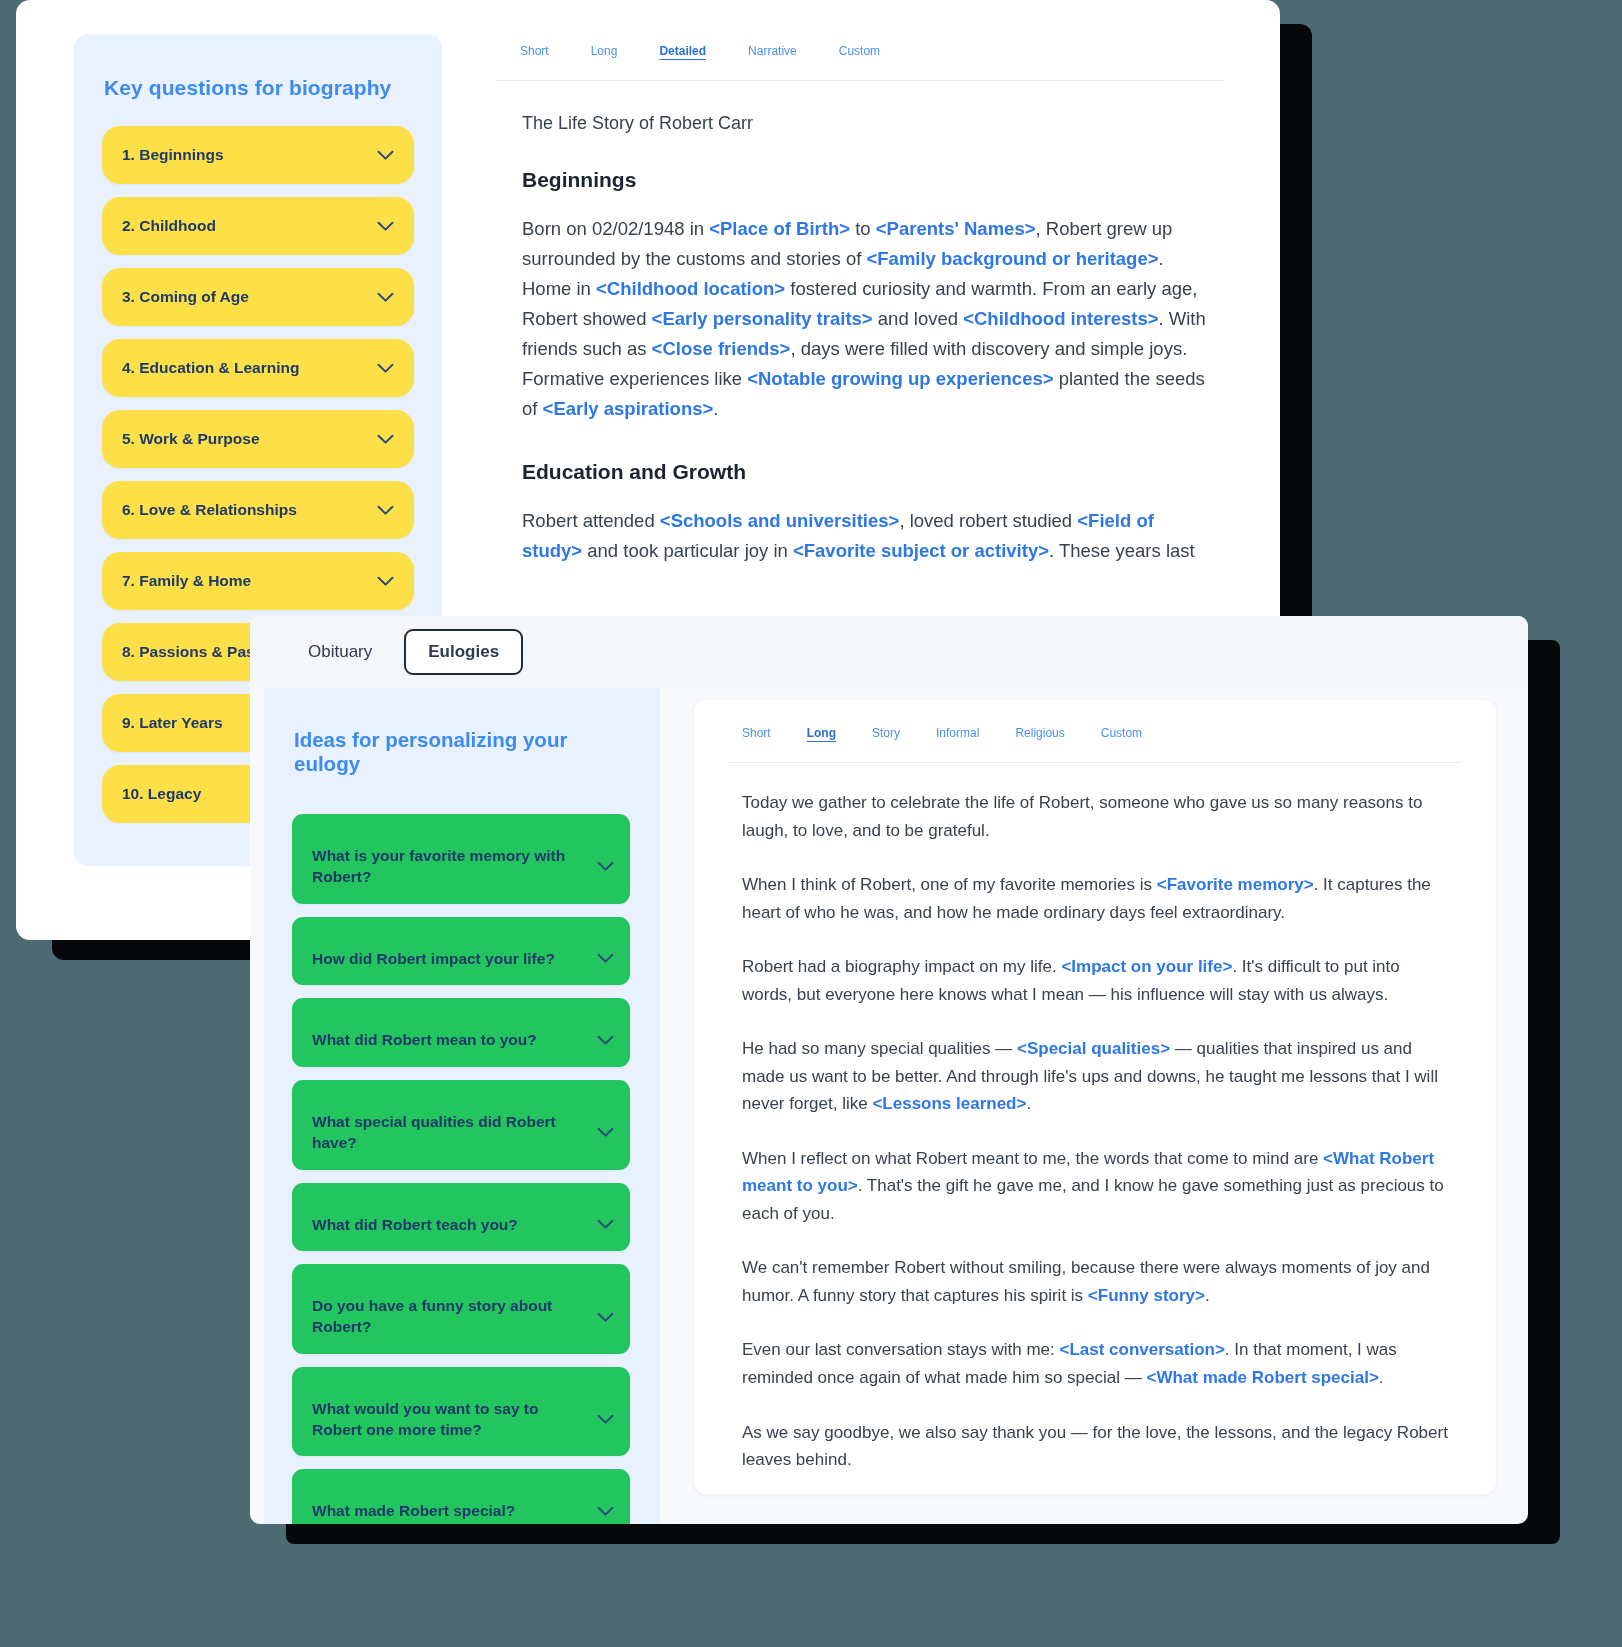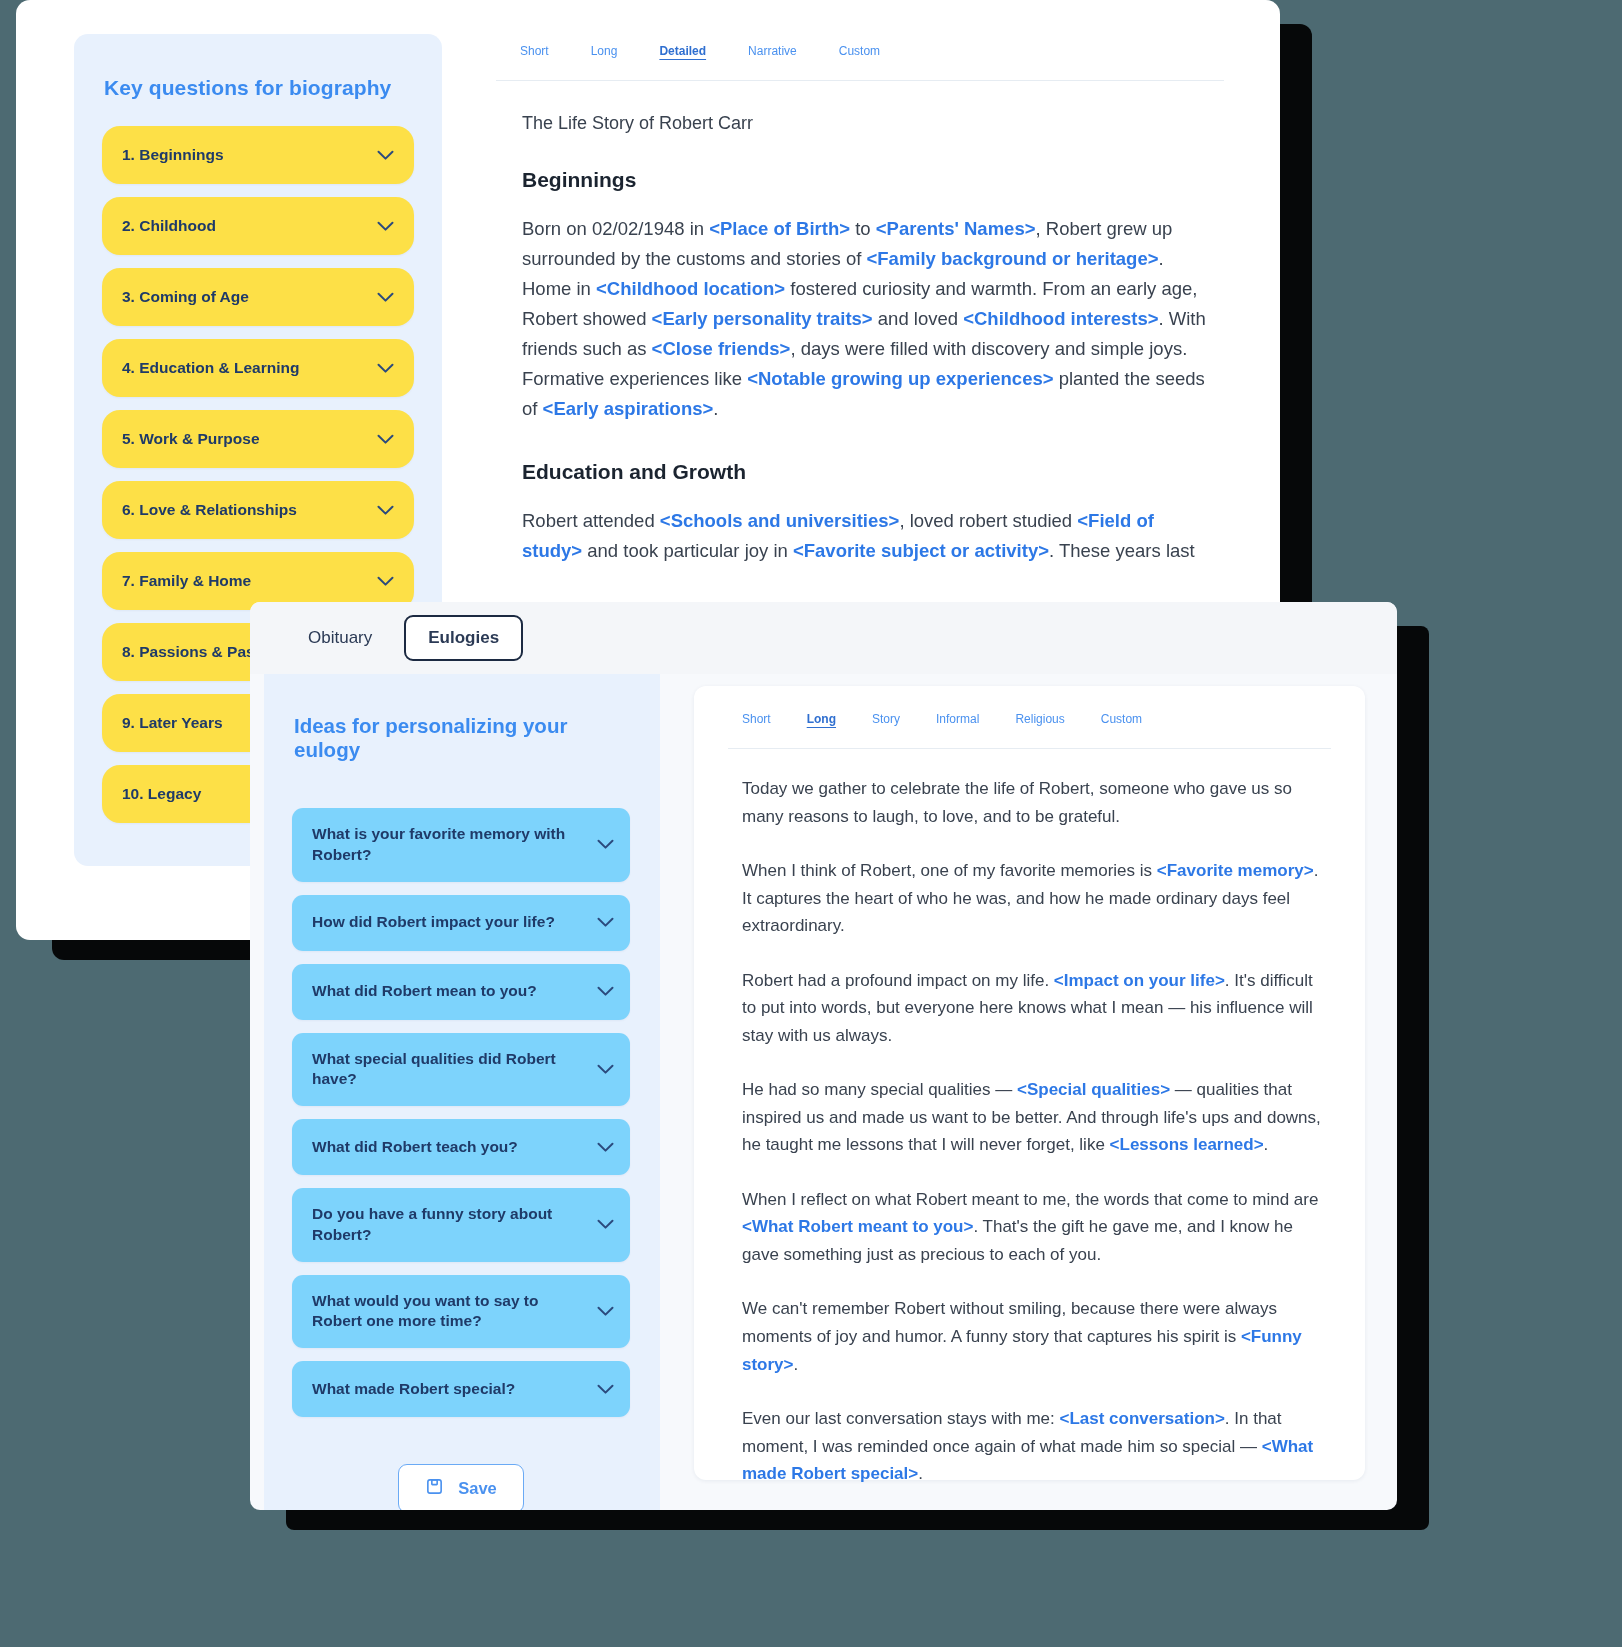--- a/index.html
+++ b/index.html
@@ -63,22 +63,22 @@
   .bio-lede { font-size: 18px; color: #39424f; margin-bottom: 34px; }
   .bio-h2 { font-size: 21px; color: #1b2430; font-weight: bold; margin: 0 0 22px 0; }
   .bio-p {
     font-size: 18.5px; line-height: 1.62; color: #39424f;
     margin-bottom: 36px; max-width: 690px;
   }
   .ph { color: #2d78e6; font-weight: bold; }
 
   
   .win2 {
-    position: absolute; left: 250px; top: 602px;
-    width: 1147px; height: 908px;
+    position: absolute; left: 250px; top: 616px;
+    width: 1278px; height: 908px;
     background: #f7f9fc;
     border-radius: 10px;
     box-shadow: 34px 22px 0 -2px rgba(0,0,0,0.92);
     overflow: hidden;
   }
   .w2tabs {
     height: 72px; display: flex; align-items: center; gap: 10px;
     padding-left: 36px; background: #f4f6f9;
   }
   .w2tab {
@@ -94,27 +94,26 @@
     width: 396px; flex: 0 0 396px;
     background: #e8f1fd;
     padding: 26px 30px 24px 28px;
     display: flex; flex-direction: column; gap: 8px;
   }
   .epanel-title {
     color: #3b8bf0; font-size: 20.5px; font-weight: bold;
     margin: 14px 0 30px 2px;
   }
   .erow {
-    background: #7dd3fc; border-radius: 11px;
-    padding: 16px 16px 16px 20px;
+    background: #22c55e; border-radius: 11px;
+    padding: 32px 16px 16px 20px;
     margin-bottom: 13px;
     display: flex; align-items: center; justify-content: space-between;
     box-shadow: 0 1px 2px rgba(30,60,120,0.05);
     min-height: 56px;
-    margin-top: 8px;
   }
   .erow-label { color: #1f3a68; font-size: 15.5px; font-weight: bold; line-height: 1.34; }
 
   .save-wrap { margin-top: auto; display: flex; justify-content: center; padding: 26px 0 12px 0; }
   .save-btn {
     display: inline-flex; align-items: center; gap: 14px;
     border: 1.6px solid #6aaaf5; border-radius: 9px;
     background: #fff; padding: 12px 26px;
     color: #4a91ef; font-size: 16.5px; font-weight: bold; cursor: pointer;
   }
@@ -344,21 +343,21 @@
             <span class="tab">Short</span>
             <span class="tab active">Long</span>
             <span class="tab">Story</span>
             <span class="tab">Informal</span>
             <span class="tab">Religious</span>
             <span class="tab">Custom</span>
           </nav>
         <div class="etext" id="eulogy-text">
             <p class="epara"><span>Today we gather to celebrate the life of Robert, someone who gave us so many reasons to laugh, to love, and to be grateful.</span></p>
             <p class="epara"><span>When I think of Robert, one of my favorite memories is </span><span class="ph">&lt;Favorite memory&gt;</span><span>. It captures the heart of who he was, and how he made ordinary days feel extraordinary.</span></p>
-            <p class="epara"><span>Robert had a profound impact on my life. </span><span class="ph">&lt;Impact on your life&gt;</span><span>. It's difficult to put into words, but everyone here knows what I mean — his influence will stay with us always.</span></p>
+            <p class="epara"><span>Robert had a biography impact on my life. </span><span class="ph">&lt;Impact on your life&gt;</span><span>. It's difficult to put into words, but everyone here knows what I mean — his influence will stay with us always.</span></p>
             <p class="epara"><span>He had so many special qualities — </span><span class="ph">&lt;Special qualities&gt;</span><span> — qualities that inspired us and made us want to be better. And through life's ups and downs, he taught me lessons that I will never forget, like </span><span class="ph">&lt;Lessons learned&gt;</span><span>.</span></p>
             <p class="epara"><span>When I reflect on what Robert meant to me, the words that come to mind are </span><span class="ph">&lt;What Robert meant to you&gt;</span><span>. That's the gift he gave me, and I know he gave something just as precious to each of you.</span></p>
             <p class="epara"><span>We can't remember Robert without smiling, because there were always moments of joy and humor. A funny story that captures his spirit is </span><span class="ph">&lt;Funny story&gt;</span><span>.</span></p>
             <p class="epara"><span>Even our last conversation stays with me: </span><span class="ph">&lt;Last conversation&gt;</span><span>. In that moment, I was reminded once again of what made him so special — </span><span class="ph">&lt;What made Robert special&gt;</span><span>.</span></p>
             <p class="epara"><span>As we say goodbye, we also say thank you — for the love, the lessons, and the legacy Robert leaves behind.</span></p>
           </div>
       </section>
 
     </div>
   </div>

